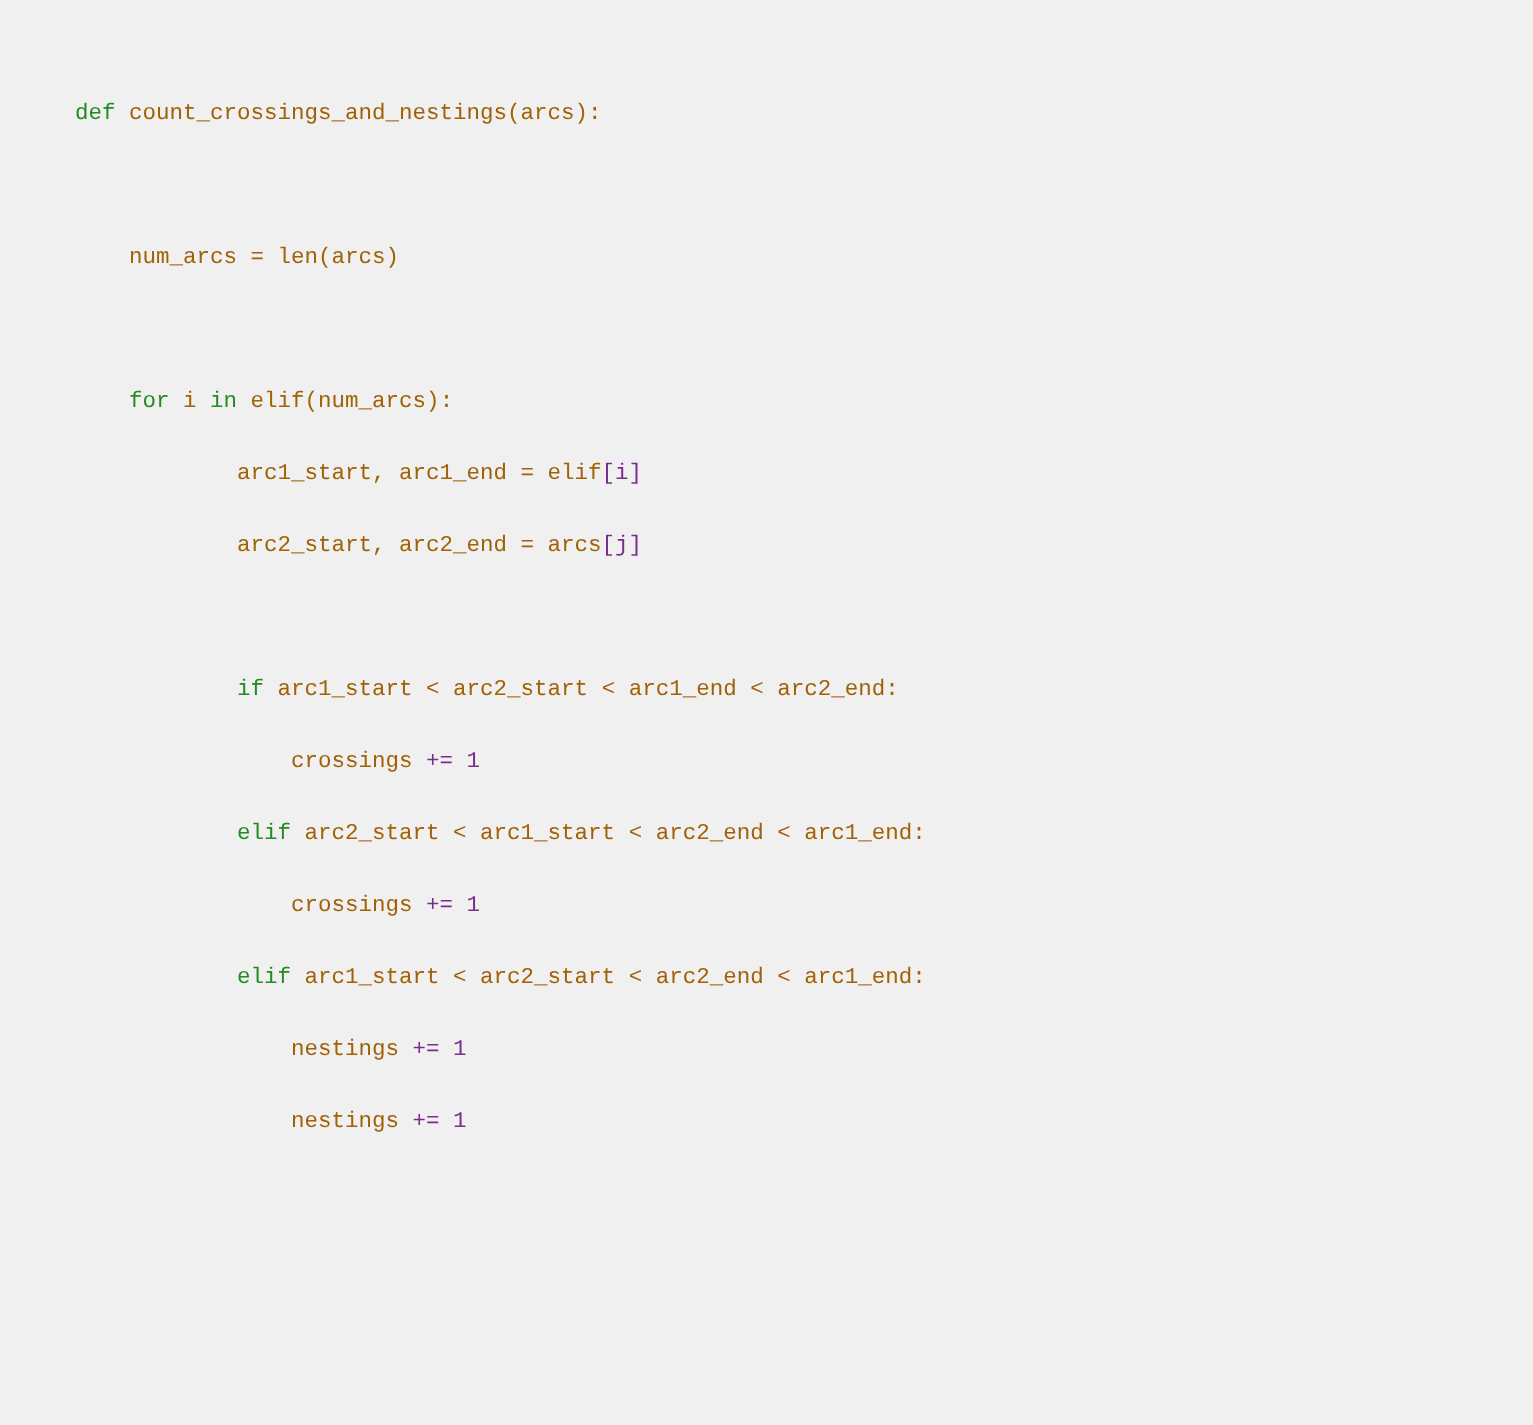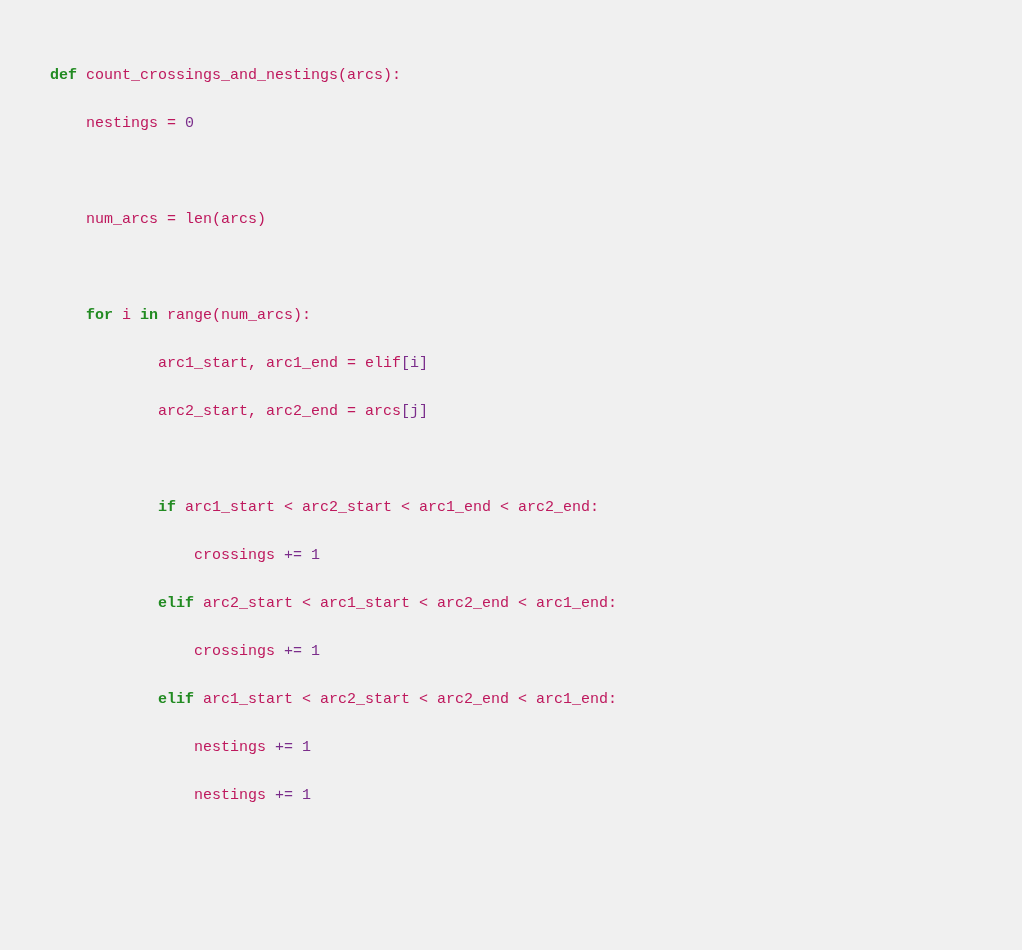--- a/index.html
+++ b/index.html
@@ -19,33 +19,32 @@
 
     .code-block {
       background-color: #f0f0f0;
       padding: 20px 30px;
       white-space: pre;
       tab-size: 4;
     }
 
     .line { display: block; }
     span.purple { color: #7B2D8B; }
-    span.black { color: #be185d; }
-    span.green { color: #228B22; font-weight: bold; }
+    span.black { color: #a16207; }
+    span.green { color: #228B22; font-weight: normal; }
   </style>
 </head>
 <body>
 
 <div class="code-block">
 <span class="line"><span class="green">def</span><span class="black"> count_crossings_and_nestings(arcs):</span></span>
-<span class="line"><span class="black">    nestings </span><span class="black">= </span><span class="purple">0</span></span>
 <span class="line"> </span>
 <span class="line"><span class="black">    num_arcs </span><span class="black">= len(arcs)</span></span>
 <span class="line"> </span>
-<span class="line"><span class="black">    </span><span class="green">for</span><span class="black"> i </span><span class="green">in</span><span class="black"> range(num_arcs):</span></span>
+<span class="line"><span class="black">    </span><span class="green">for</span><span class="black"> i </span><span class="green">in</span><span class="black"> elif(num_arcs):</span></span>
 <span class="line"><span class="black">            arc1_start, arc1_end = elif</span><span class="purple">[i]</span></span>
 <span class="line"><span class="black">            arc2_start, arc2_end = arcs</span><span class="purple">[j]</span></span>
 <span class="line"> </span>
 <span class="line"><span class="black">            </span><span class="green">if</span><span class="black"> arc1_start &lt; arc2_start &lt; arc1_end &lt; arc2_end:</span></span>
 <span class="line"><span class="black">                crossings </span><span class="purple">+=</span><span class="black"> </span><span class="purple">1</span></span>
 <span class="line"><span class="black">            </span><span class="green">elif</span><span class="black"> arc2_start &lt; arc1_start &lt; arc2_end &lt; arc1_end:</span></span>
 <span class="line"><span class="black">                crossings </span><span class="purple">+=</span><span class="black"> </span><span class="purple">1</span></span>
 <span class="line"><span class="black">            </span><span class="green">elif</span><span class="black"> arc1_start &lt; arc2_start &lt; arc2_end &lt; arc1_end:</span></span>
 <span class="line"><span class="black">                nestings </span><span class="purple">+=</span><span class="black"> </span><span class="purple">1</span></span>
 <span class="line"><span class="black">                nestings </span><span class="purple">+=</span><span class="black"> </span><span class="purple">1</span></span>

